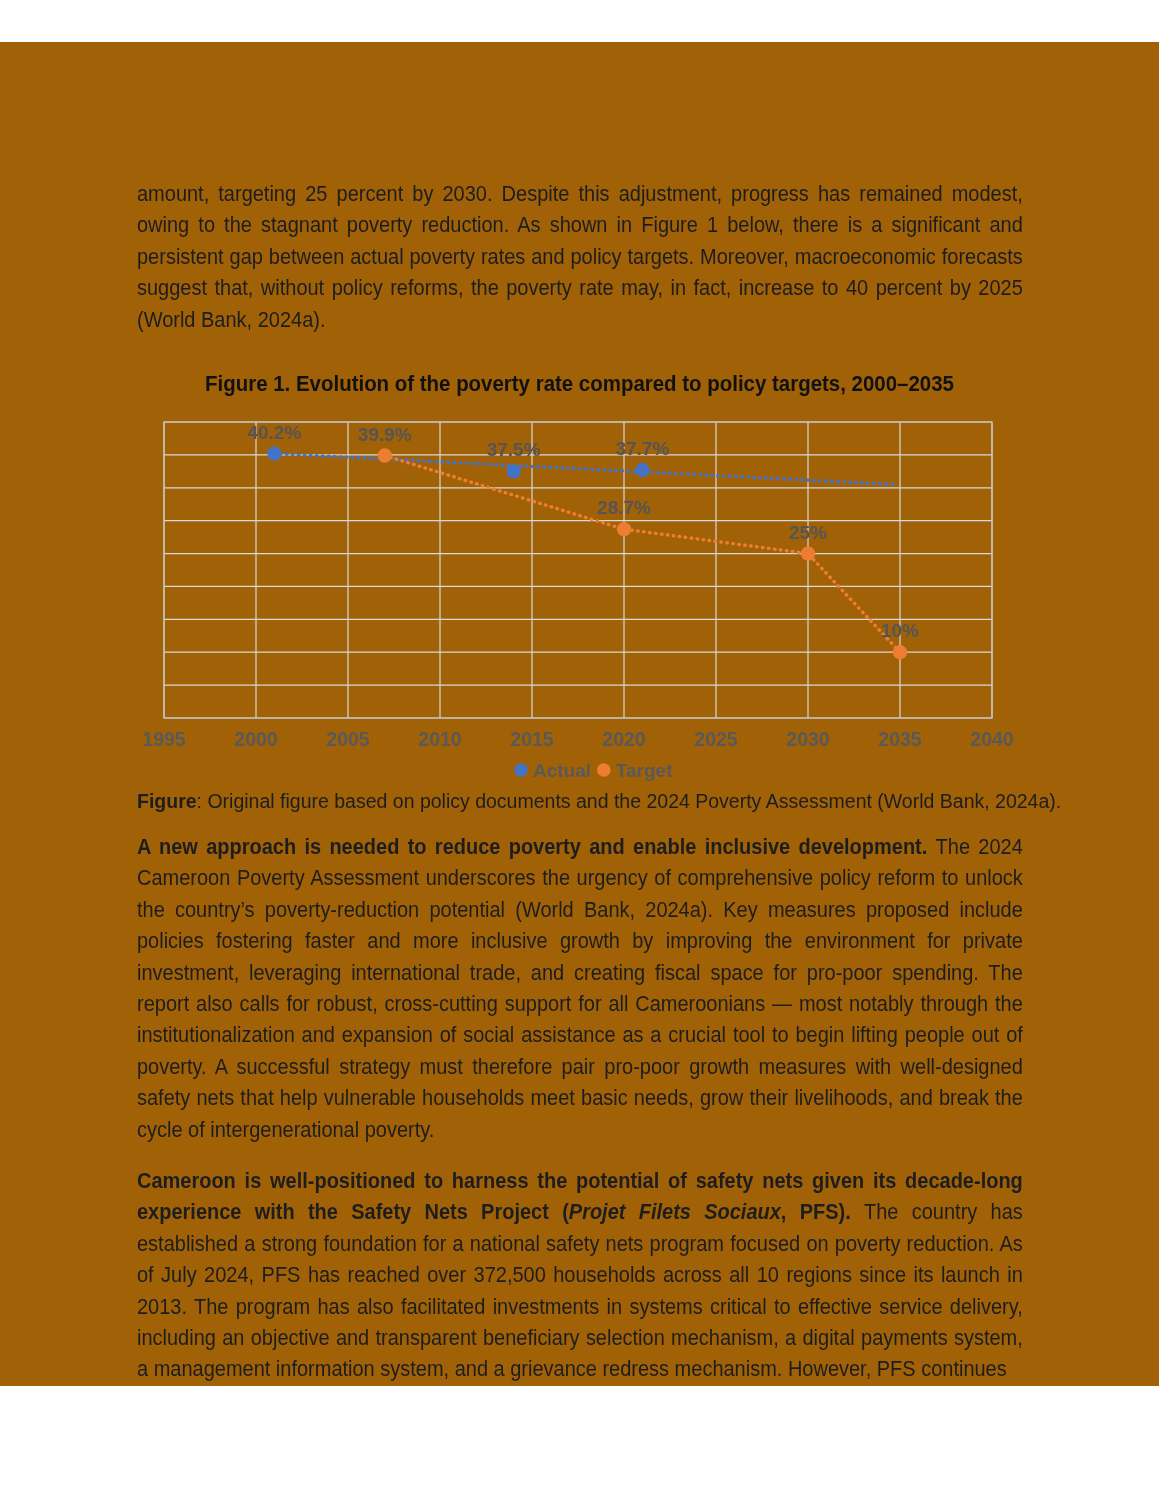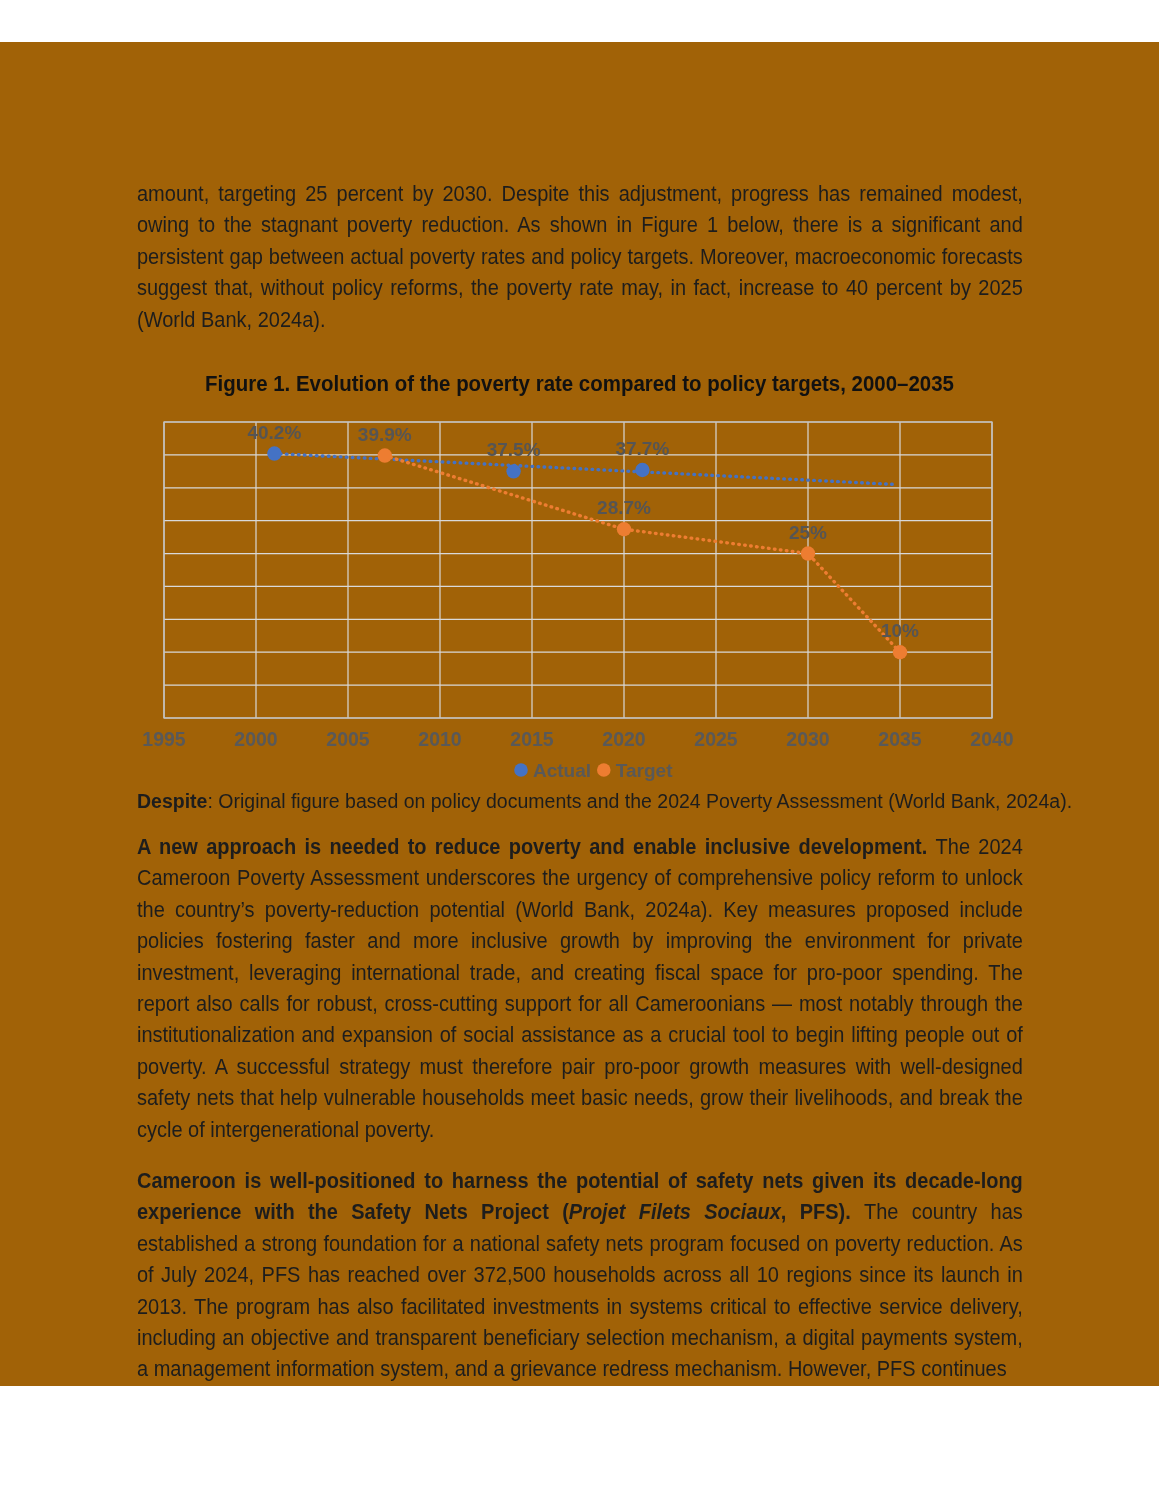--- a/index.html
+++ b/index.html
@@ -78,21 +78,21 @@
         <text x="668" y="126.55555555555554" text-anchor="middle" font-size="19" font-weight="700" fill="#555555">25%</text>
         <circle cx="760" cy="240.22222222222223" r="7.2" fill="#ED7D31"></circle>
         <text x="760" y="225.22222222222223" text-anchor="middle" font-size="19" font-weight="700" fill="#555555">10%</text>
         <circle cx="381" cy="358" r="6.8" fill="#4472C4"></circle>
         <text x="393" y="365" font-size="19" font-weight="700" fill="#595959">Actual</text>
         <circle cx="463.8" cy="358" r="6.8" fill="#ED7D31"></circle>
         <text x="475.8" y="365" font-size="19" font-weight="700" fill="#595959">Target</text>
       </svg>
   </div>
 
-  <p class="source-line"><span class="seg-bold">Despite</span><span>: Original figure based on policy documents and the 2024 Poverty Assessment (World Bank, 2024a).</span></p>
+  <p class="source-line"><span class="seg-bold">Figure</span><span>: Original figure based on policy documents and the 2024 Poverty Assessment (World Bank, 2024a).</span></p>
 
   <p class="para" style="top:790px;"><span class="seg-bold">A new approach is needed to reduce poverty and enable inclusive development. </span><span class="seg-regular">The 2024 Cameroon Poverty Assessment underscores the urgency of comprehensive policy reform to unlock the country’s poverty-reduction potential (World Bank, 2024a). Key measures proposed include policies fostering faster and more inclusive growth by improving the environment for private investment, leveraging international trade, and creating fiscal space for pro-poor spending. The report also calls for robust, cross-cutting support for all Cameroonians — most notably through the institutionalization and expansion of social assistance as a crucial tool to begin lifting people out of poverty. A successful strategy must therefore pair pro-poor growth measures with well-designed safety nets that help vulnerable households meet basic needs, grow their livelihoods, and break the cycle of intergenerational poverty.</span></p>
 
   <p class="para" style="top:1124px;"><span class="seg-bold">Cameroon is well-positioned to harness the potential of safety nets given its decade-long experience with the Safety Nets Project (</span><span class="seg-bold-italic">Projet Filets Sociaux</span><span class="seg-bold">, PFS). </span><span class="seg-regular">The country has established a strong foundation for a national safety nets program focused on poverty reduction. As of July 2024, PFS has reached over 372,500 households across all 10 regions since its launch in 2013. The program has also facilitated investments in systems critical to effective service delivery, including an objective and transparent beneficiary selection mechanism, a digital payments system, a management information system, and a grievance redress mechanism. However, PFS continues</span></p>
 
   <div class="page-number">7</div>
 
   <div class="footer-classification">Cameroon Use Only</div>
 
   <div class="watermark">@报告派</div>

